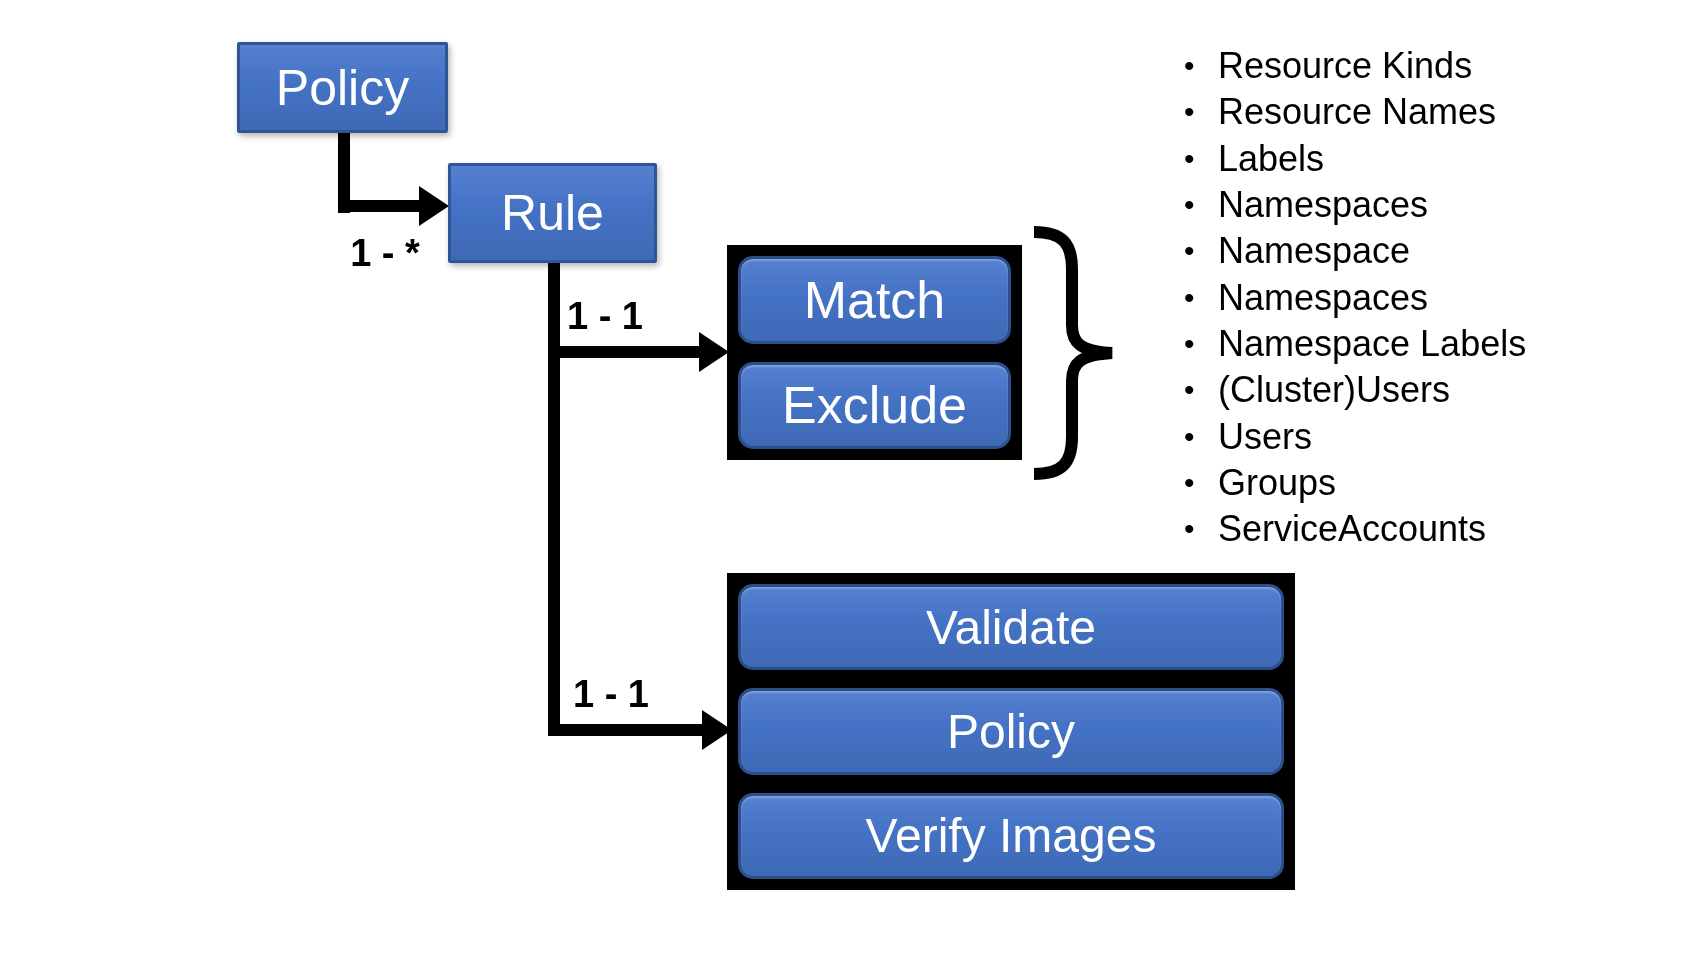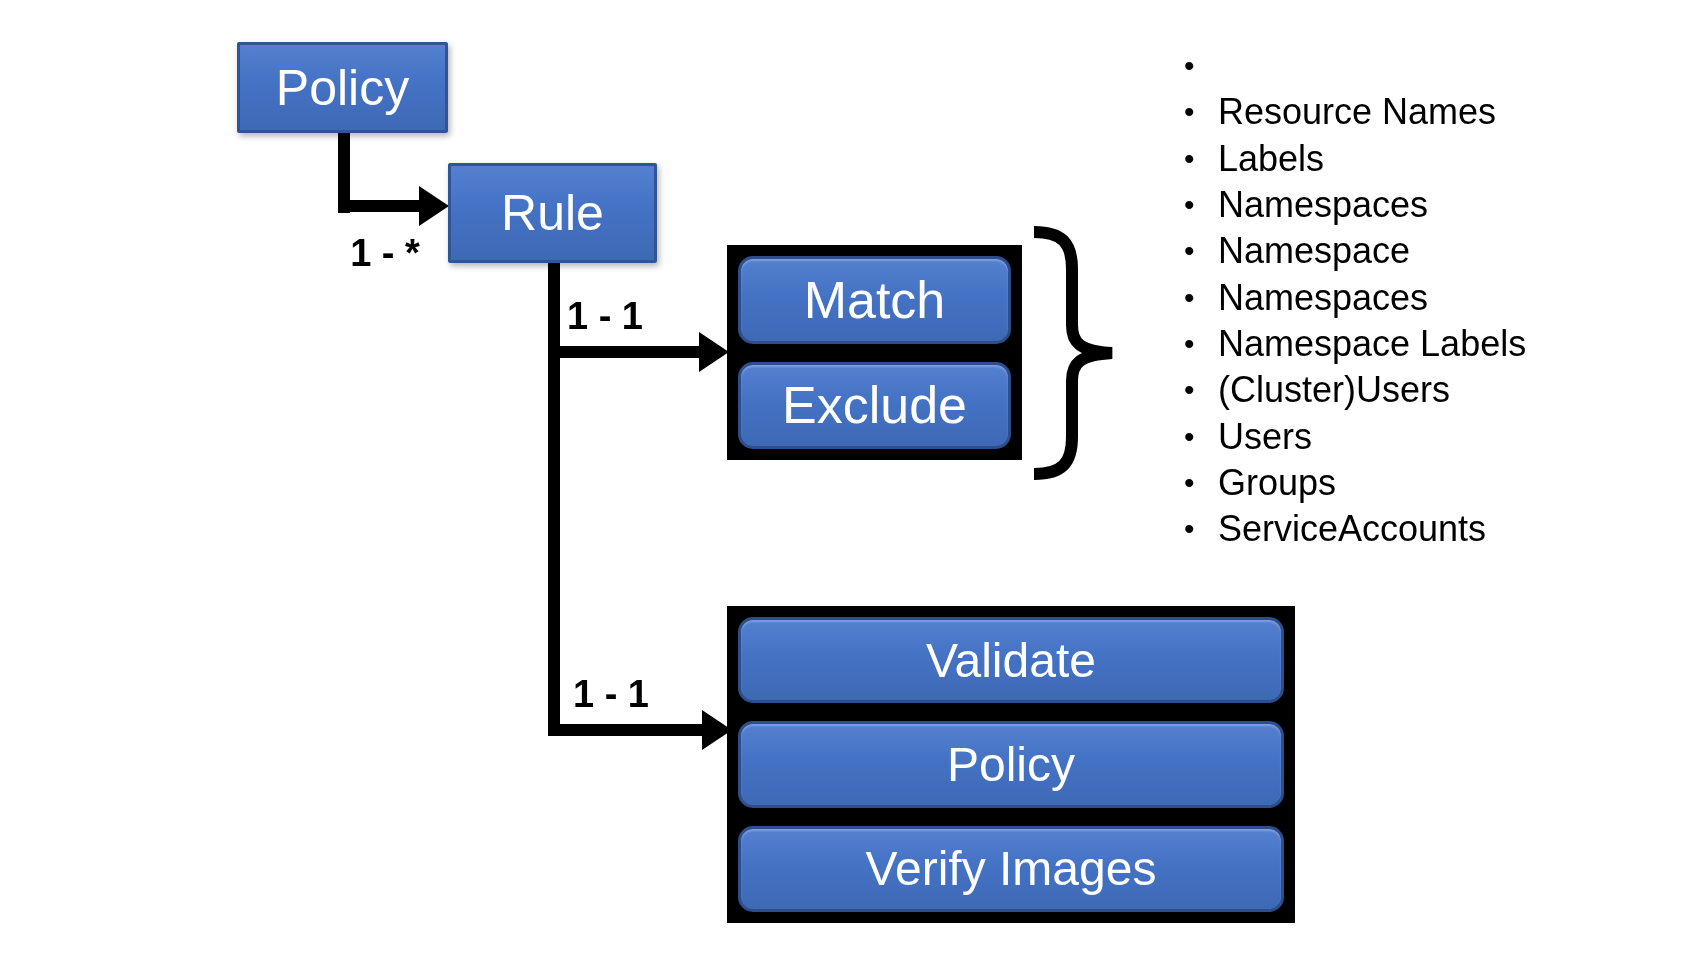--- a/index.html
+++ b/index.html
@@ -65,21 +65,21 @@
     justify-content: center;
     color: #ffffff;
     background: linear-gradient(180deg, #5580d0 0%, #4472c4 45%, #3e69b5 100%);
     border: 3px solid #2c4e8a;
     border-radius: 15px;
     box-sizing: border-box;
     box-shadow: inset 0 2px 2px rgba(255,255,255,0.25);
   }
   .group-match   { left: 727px; top: 245px; width: 295px; height: 215px; }
   .group-match .group-box { font-size: 52px; }
-  .group-actions { left: 727px; top: 573px; width: 568px; height: 317px; margin-top: 33px; }
+  .group-actions { left: 727px; top: 573px; width: 568px; height: 317px; }
   .group-actions .group-box { font-size: 48px; }
 
   
   .brace { position: absolute; left: 1028px; top: 225px; width: 92px; height: 256px; }
 
   
   .filter-list {
     position: absolute;
     left: 1184px; top: 43px;
     margin: 0; padding: 0;
@@ -136,20 +136,21 @@
     </div>
 
   <svg class="brace" viewBox="0 0 92 256">
     <path d="M 6,7 C 34,7 44,18 44,44 L 44,100 C 44,118 52,126 84,128 C 52,130 44,138 44,156 L 44,212 C 44,238 34,249 6,249" fill="none" stroke="#000000" stroke-width="12" stroke-linecap="butt"></path>
   </svg>
 
   <ul class="filter-list">
 
   <li>
       <span class="bullet">•</span>
+      <span class="li-text">Resource Kinds</span>
     </li>
       <li>
       <span class="bullet">•</span>
       <span class="li-text">Resource Names</span>
     </li>
       <li>
       <span class="bullet">•</span>
       <span class="li-text">Labels</span>
     </li>
       <li>

